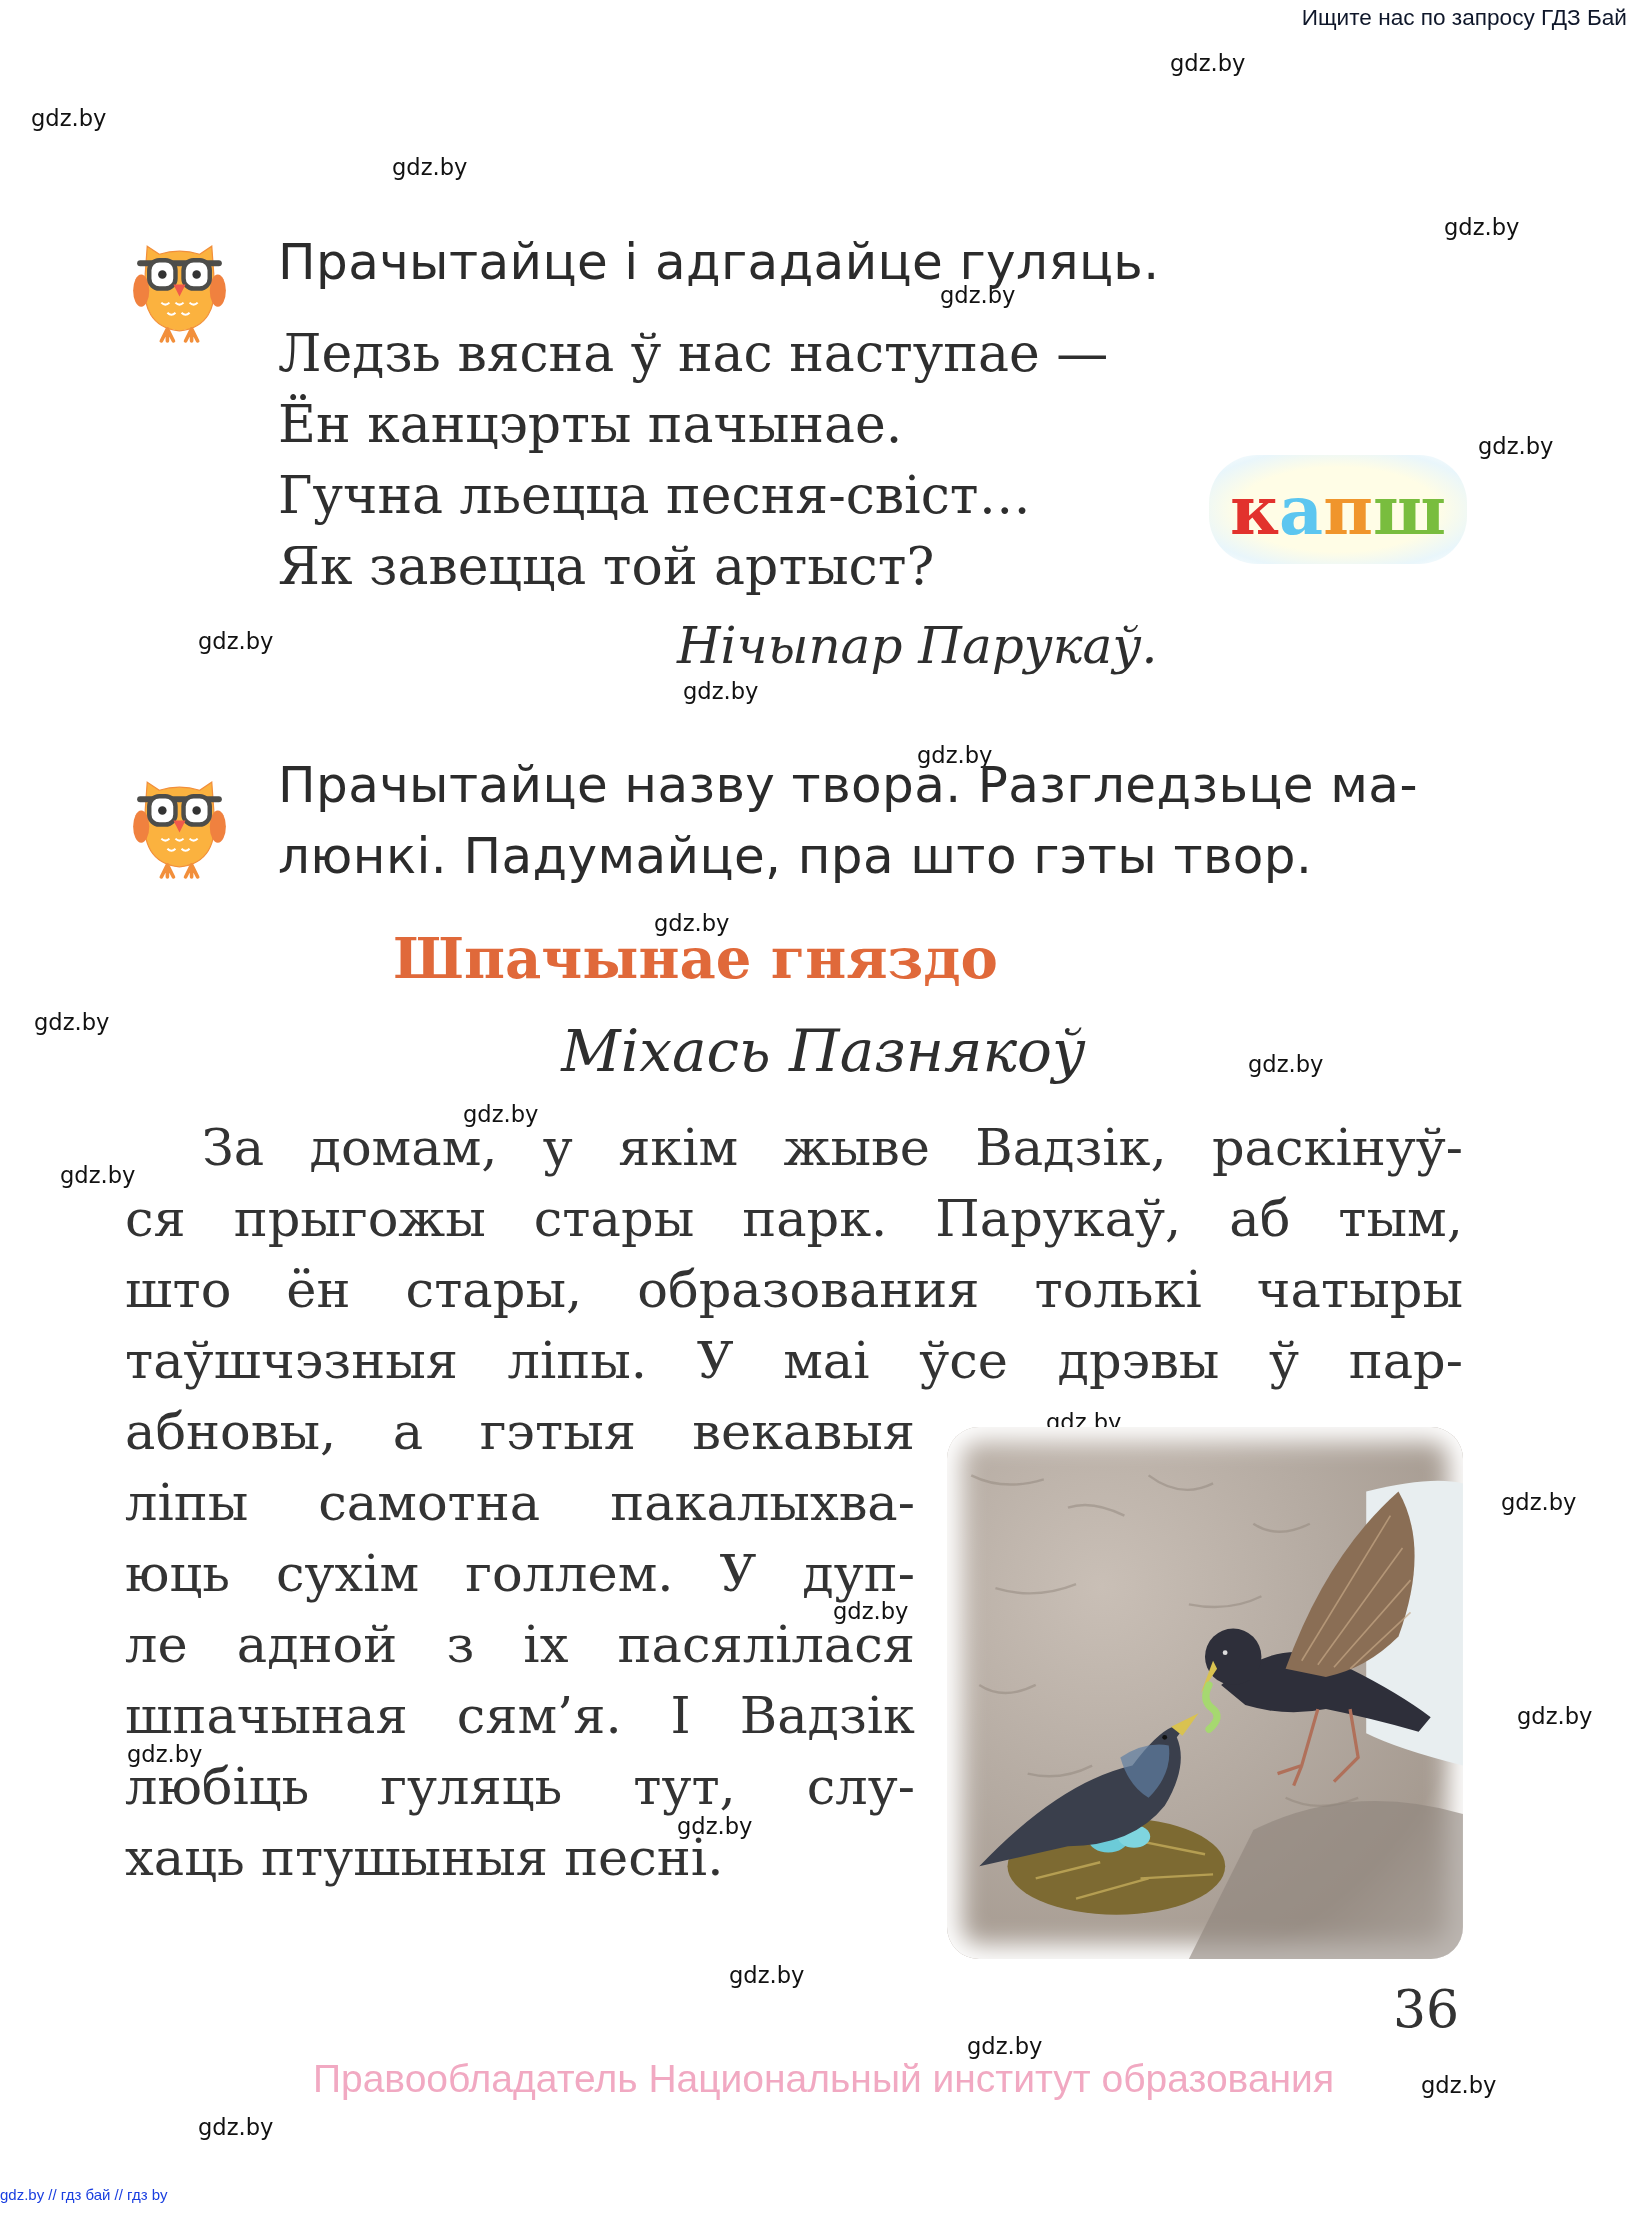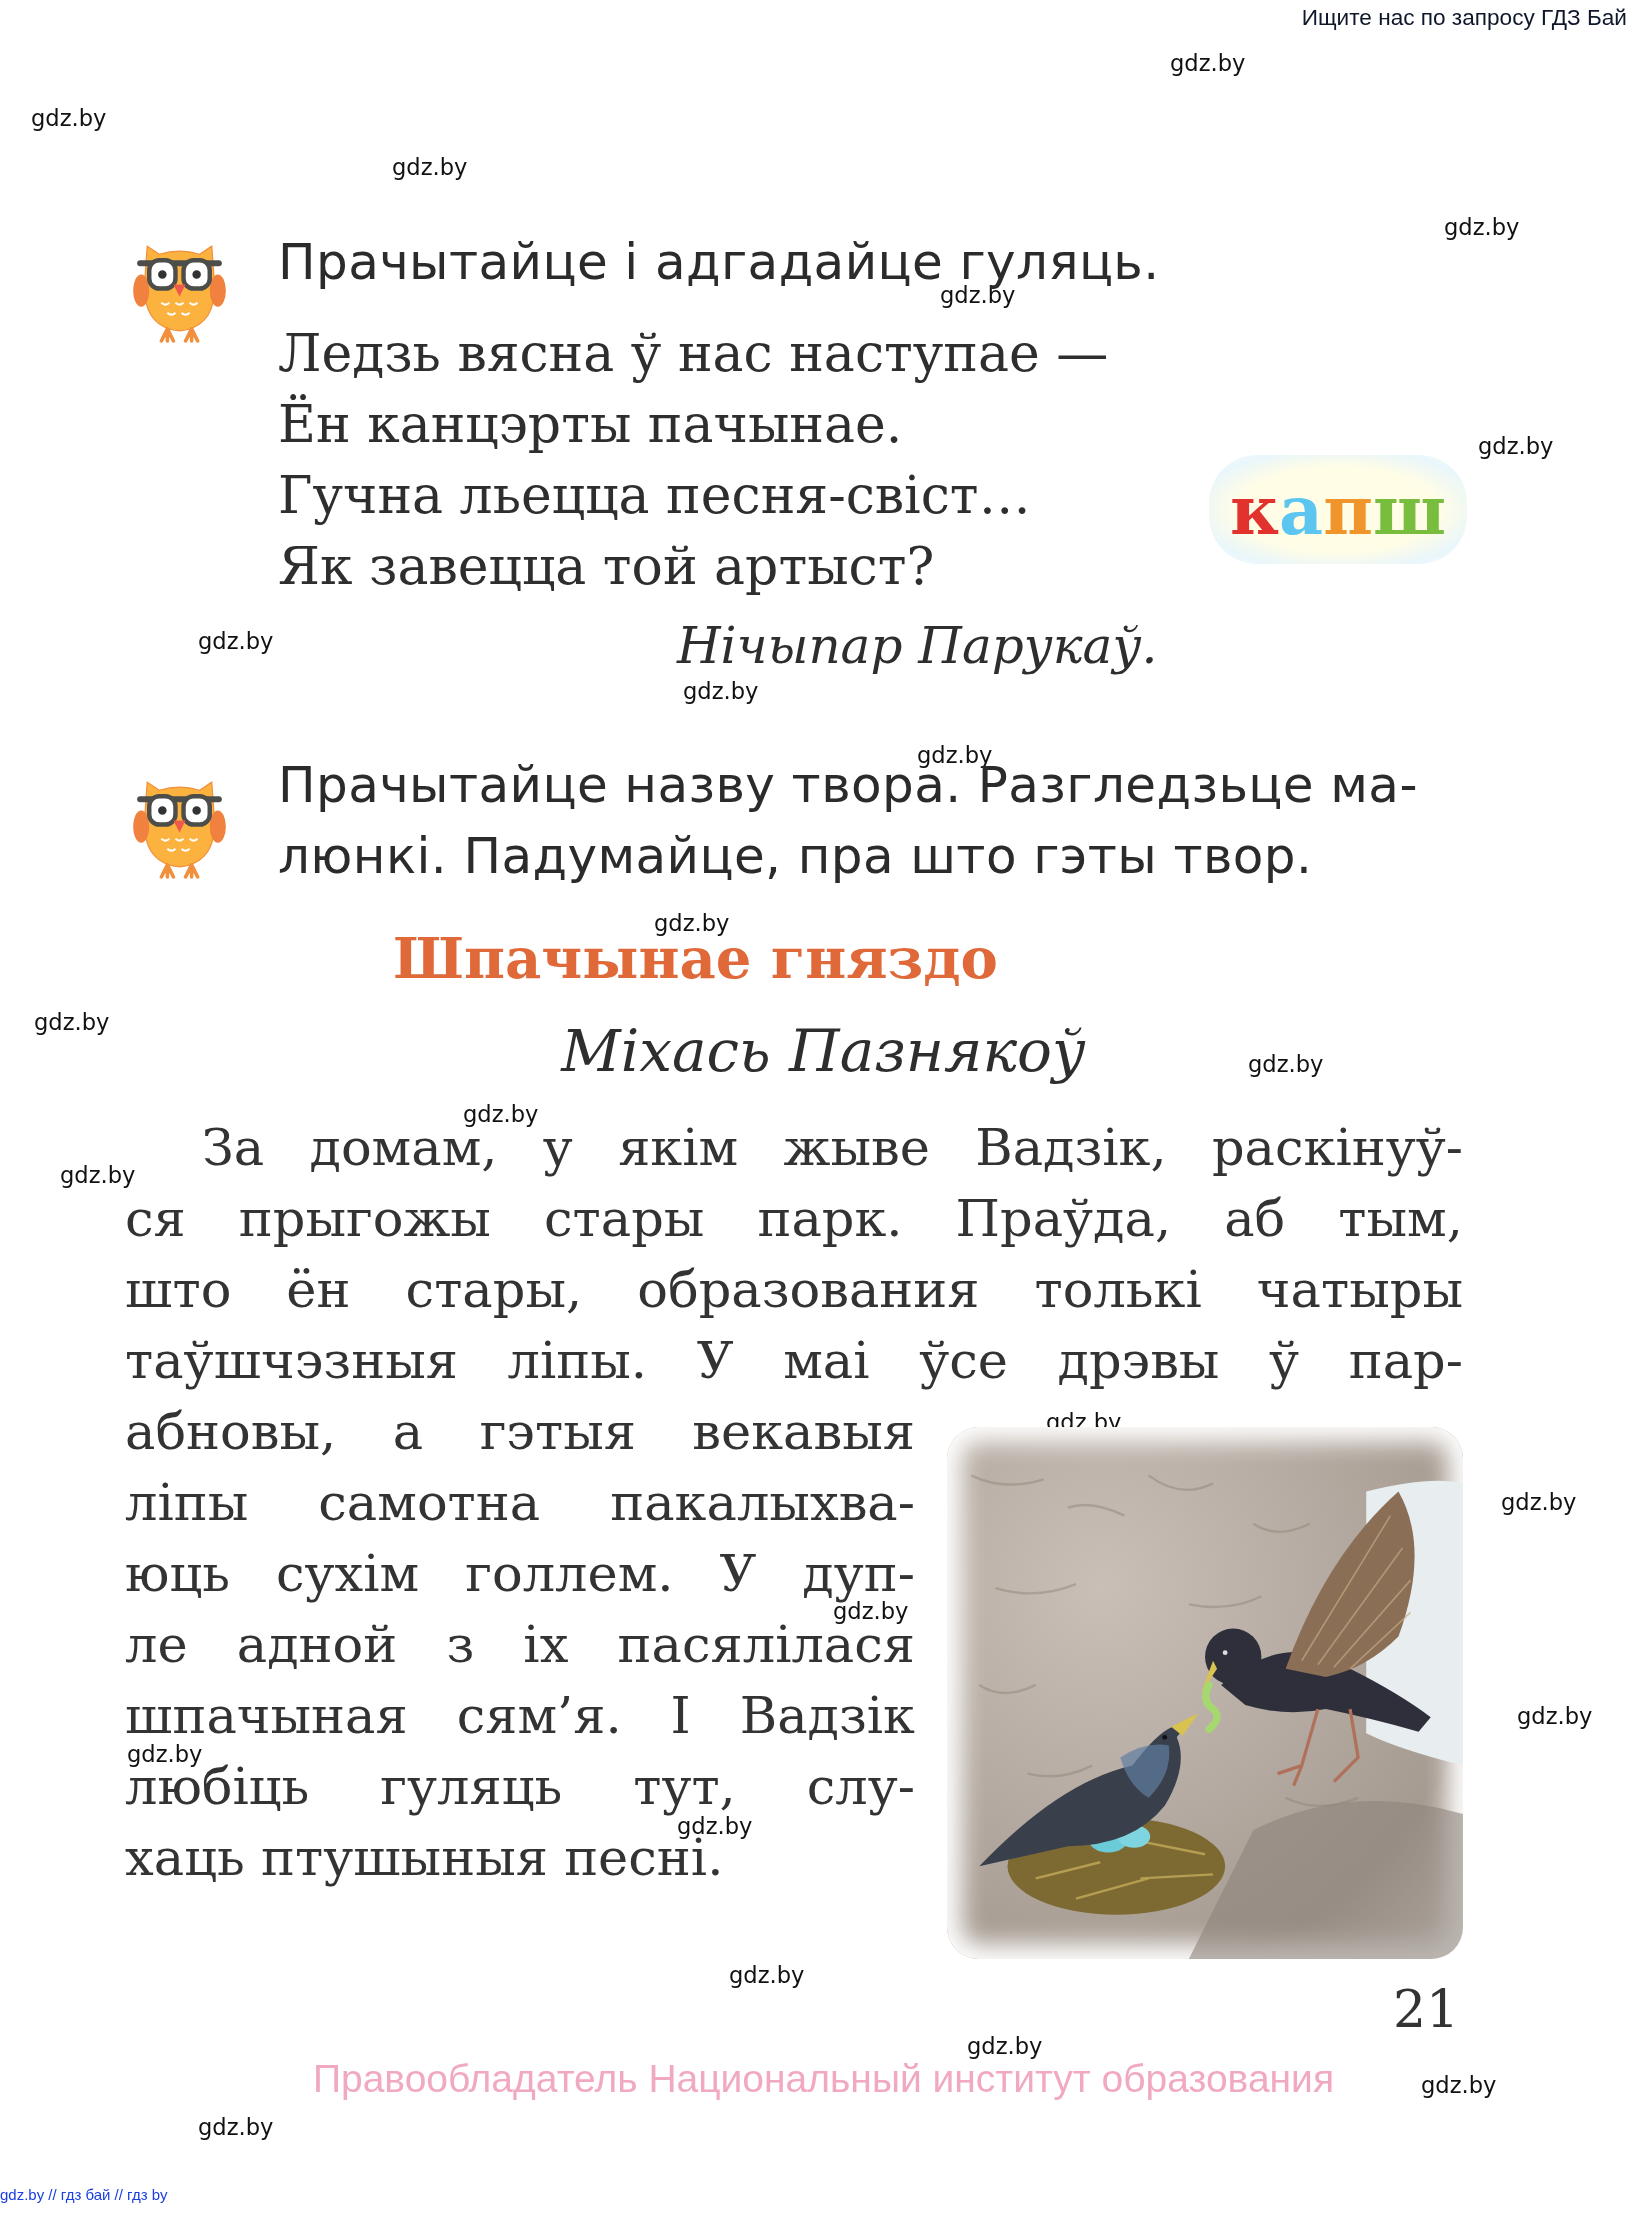--- a/index.html
+++ b/index.html
@@ -109,21 +109,21 @@
 <div class="task" style="left:278px; top:750px;">
   <span style="display:block">Прачытайце назву твора. Разгледзьце ма-</span>
   <span style="display:block">люнкі. Падумайце, пра што гэты твор.</span>
 </div>
 
 <div class="story-title">Шпачынае гняздо</div>
 <div class="story-author">Міхась Пазнякоў</div>
 
 <div class="body-text full">
   <span class="body-line" style="text-indent:77px">За домам, у якім жыве Вадзік, раскінуў-</span>
-  <span class="body-line">ся прыгожы стары парк. Праўда, аб тым,</span>
+  <span class="body-line">ся прыгожы стары парк. Парукаў, аб тым,</span>
   <span class="body-line">што ён стары, образования толькі чатыры</span>
   <span class="body-line">таўшчэзныя ліпы. У маі ўсе дрэвы ў пар-</span>
 </div>
 
 <div class="body-text narrow">
   <span class="body-line">абновы, а гэтыя векавыя</span>
   <span class="body-line">ліпы самотна пакалыхва-</span>
   <span class="body-line">юць сухім голлем. У дуп-</span>
   <span class="body-line">ле адной з іх пасялілася</span>
   <span class="body-line">шпачыная сям’я. І Вадзік</span>
@@ -179,16 +179,16 @@
     <circle cx="355" cy="285" r="35" fill="#2e2f3a"></circle>
     <path d="M330 290 L315 330 L335 300 Z" fill="#d9c250"></path>
     <circle cx="345" cy="280" r="3" fill="#ddd"></circle>
 
     <path d="M325 320 q-10 20 5 30 q12 10 -5 25" stroke="#a6d870" stroke-width="9" fill="none" stroke-linecap="round"></path>
 
     <path d="M460 350 L440 420 L410 430 M440 420 L430 445 M500 350 L510 410 L480 440" stroke="#b0705a" stroke-width="4" fill="none"></path>
   </svg>
 </div>
 
-<div class="page-number">21</div>
+<div class="page-number">36</div>
 <div class="copyright">Правообладатель Национальный институт образования</div>
 <div class="footer-links">gdz.by  //  гдз бай  //  гдз by</div>
 
 
 </body></html>

